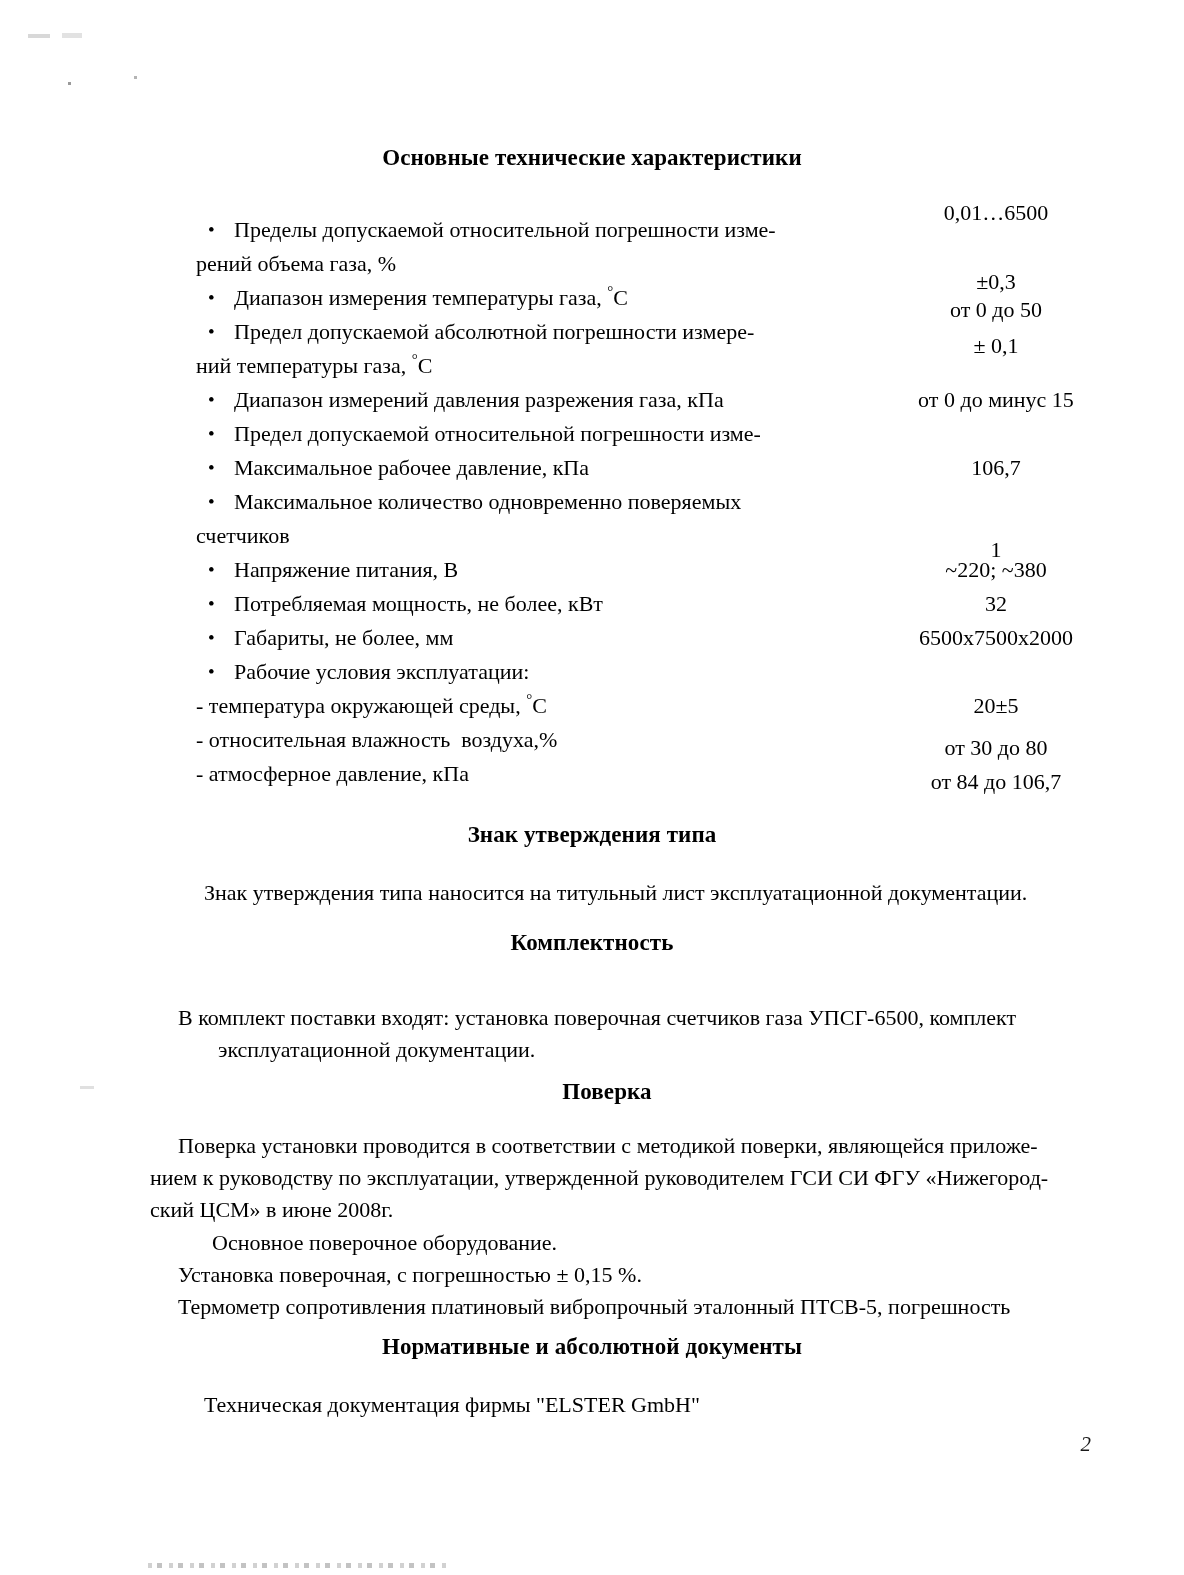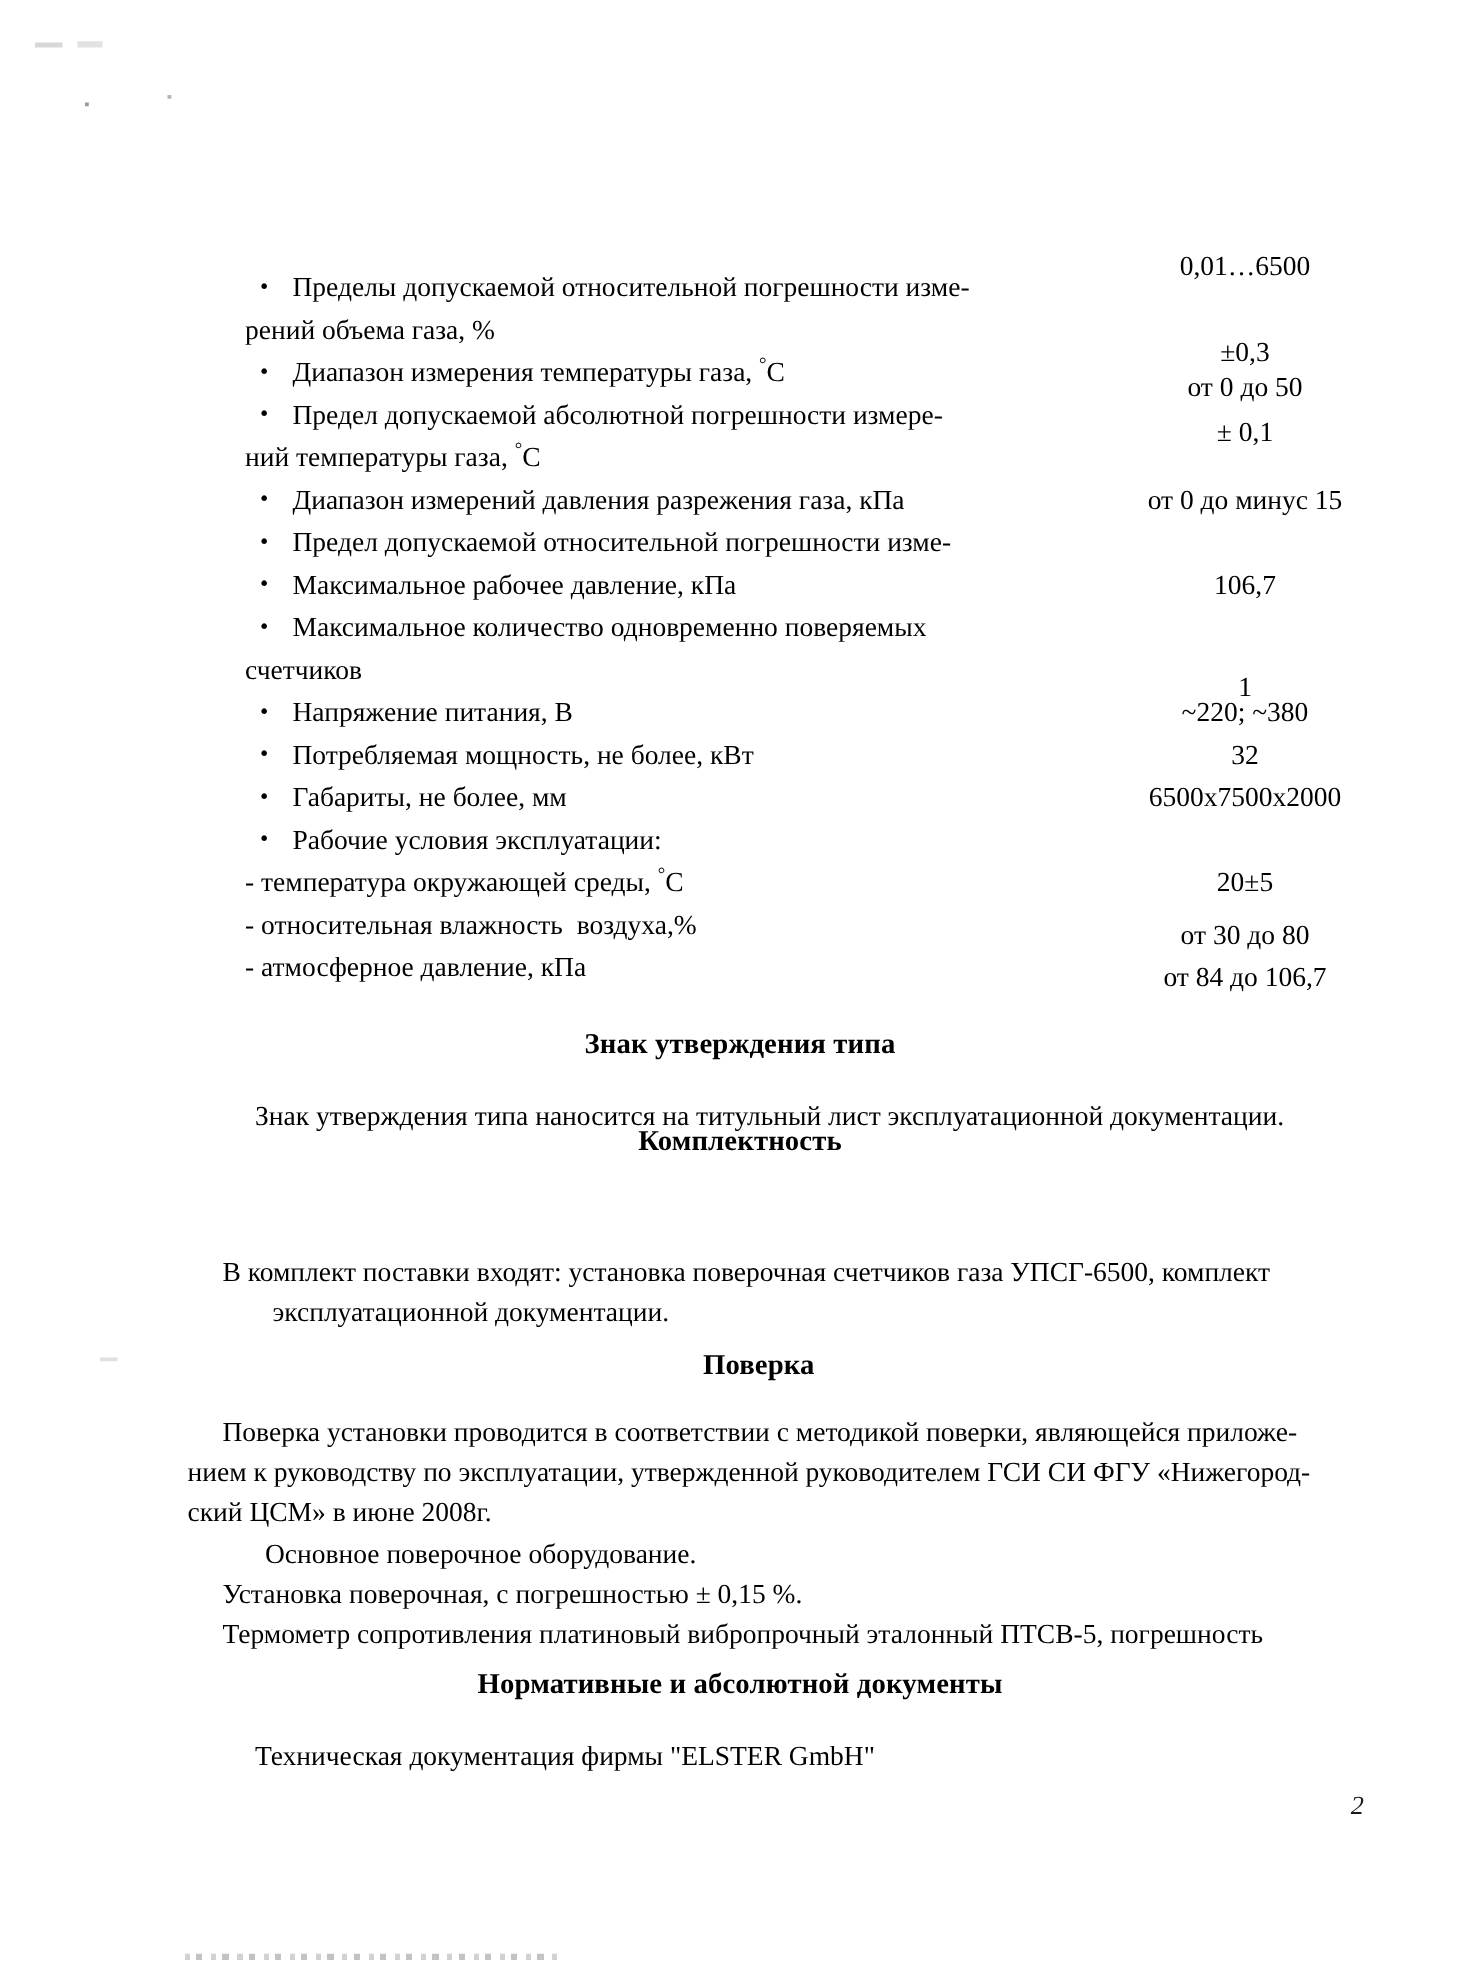--- a/index.html
+++ b/index.html
@@ -182,20 +182,21 @@
 
 <div class="page">
 
   <div class="artifact" id="artifact-top-left"></div>
   <div class="artifact" id="artifact-top-left2"></div>
   <div class="artifact" id="artifact-dot-a"></div>
   <div class="artifact" id="artifact-dot-b"></div>
   <div class="artifact" id="artifact-bottom2"></div>
   <div class="artifact" id="artifact-bottom"></div>
 
+  <div class="section-heading" style="top:145px;">Основные технические характеристики</div>
 
   <div id="spec-list">
       <div class="spec-row">
         <div class="spec-value" style="top: 0px;">0,01…6500</div>
       </div>
       <div class="spec-row">
         <div class="spec-label bulleted">Пределы допускаемой относительной погрешности изме-</div>
       </div>
       <div class="spec-row">
         <div class="spec-label cont">рений объема газа, %</div>
@@ -256,21 +257,21 @@
       <div class="spec-row">
         <div class="spec-label dashed">- атмосферное давление, кПа</div>
         <div class="spec-value" style="top: 8px;">от 84 до 106,7</div>
       </div>
     </div>
 
   <div class="section-heading" style="top:822px;">Знак утверждения типа</div>
 
   <div class="body-par indent-0" style="left:204px; top:876px; width:900px;">Знак утверждения типа наносится на титульный лист эксплуатационной документации.</div>
 
-  <div class="section-heading" style="top:900px;text-align:center;">Комплектность</div>
+  <div class="section-heading" style="top:930px;text-align:center;">Комплектность</div>
 
   <div class="body-par" style="left:178px; top:1001px; width:920px;">В комплект поставки входят: установка поверочная счетчиков газа УПСГ-6500, комплект</div>
   <div class="body-par" style="left:178px; top:1033px; width:920px;margin-left:40px;">эксплуатационной документации.</div>
 
   <div class="section-heading" style="top:1079px;padding-left:15px;">Поверка</div>
 
   <div class="body-par" style="left:150px; top:1161px; width:970px;">нием к руководству по эксплуатации, утвержденной руководителем ГСИ СИ ФГУ «Нижегород-</div>
   <div class="body-par" style="left:178px; top:1129px; width:940px;">Поверка установки проводится в соответствии с методикой поверки, являющейся приложе-</div>
   <div class="body-par" style="left:150px; top:1193px; width:970px;">ский ЦСМ» в июне 2008г.</div>
   <div class="body-par" style="left:212px; top:1226px; width:900px;">Основное поверочное оборудование.</div>

